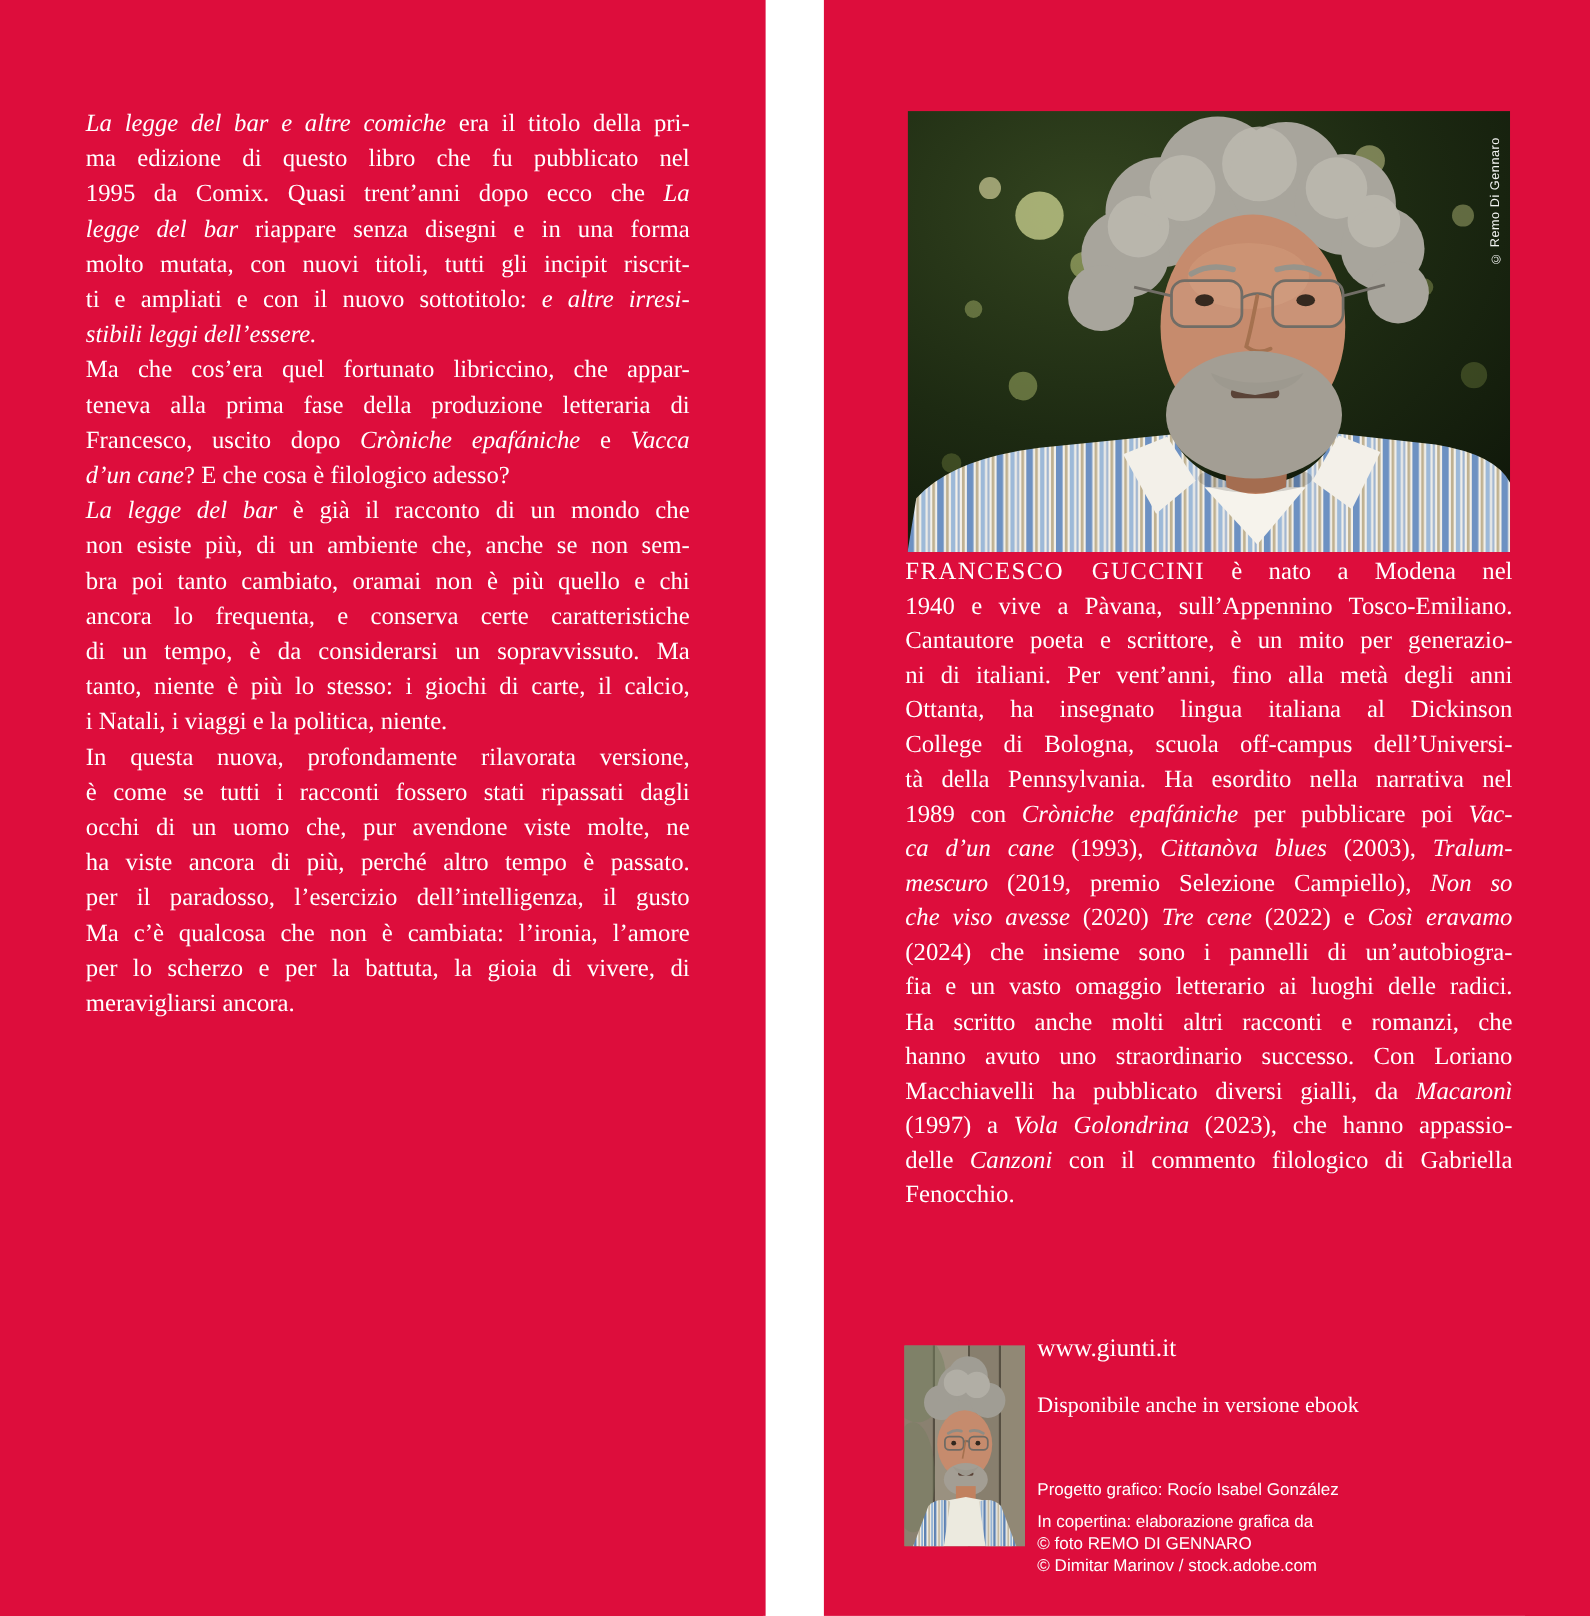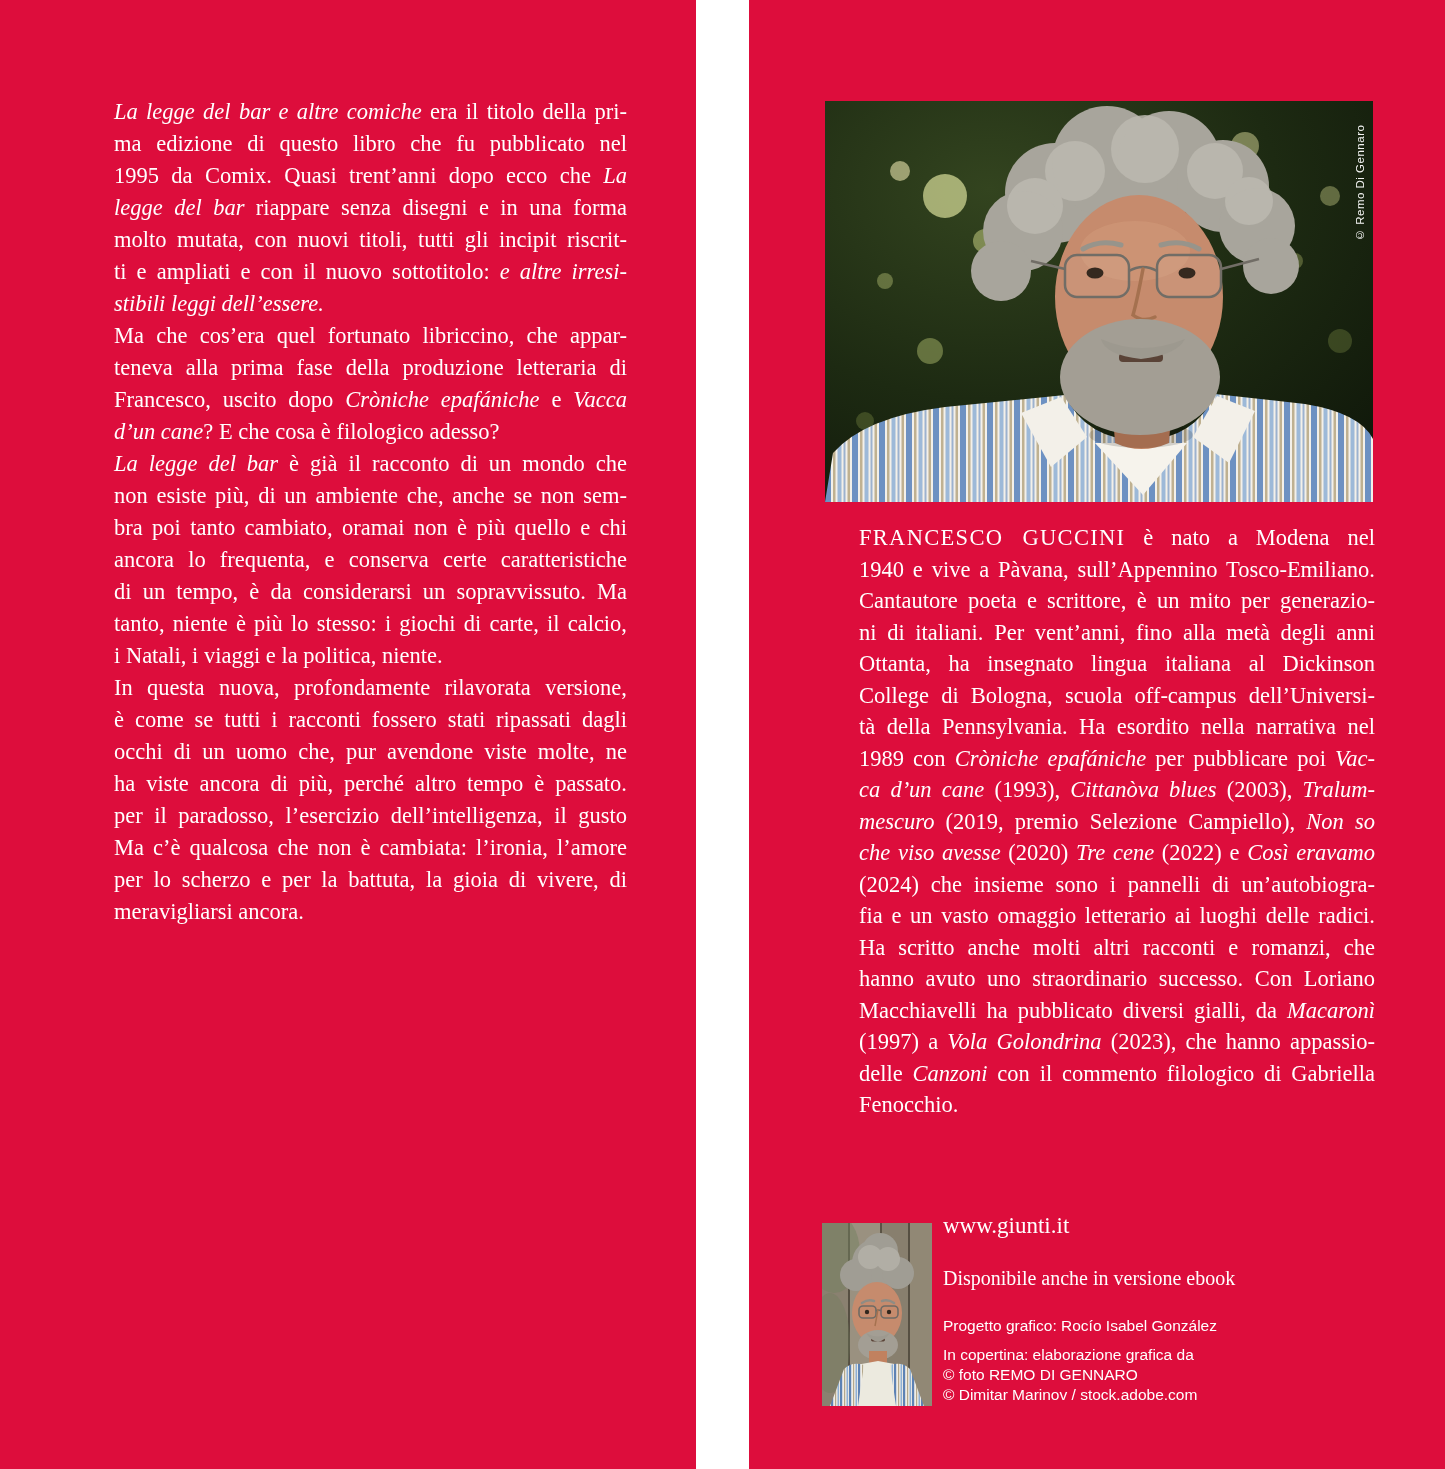--- a/index.html
+++ b/index.html
@@ -10,23 +10,23 @@
   }
   .panel{position:absolute;top:0;height:1469px;background:#dd0d3c;}
   .panel-left{left:0;width:696px;}
   .panel-right{left:749px;width:696px;}
 
   .flap-text{
     position:absolute;color:#ffffff;
     font-size:22.5px;line-height:32px;
   }
   .left-text{left:78px;top:96px;width:549px;}
-  .bio-text{left:74px;top:522px;width:552px;line-height:31.5px;}
-
-  .line{text-align:justify;text-align-last:justify;margin-left:36px;-moz-text-align-last:justify;}
+  .bio-text{left:74px;top:503px;width:552px;line-height:31.5px;}
+
+  .line{text-align:justify;text-align-last:justify;-moz-text-align-last:justify;}
   .line.end{text-align-last:left;-moz-text-align-last:left;}
   .line i{font-style:italic;}
   .caps{letter-spacing:1.3px;}
 
   .photo-large{
     position:absolute;left:76px;top:101px;width:548px;height:401px;
     overflow:hidden;
   }
   .photo-large svg{display:block;}
   .photo-credit-vertical{
@@ -50,21 +50,21 @@
   .ebook{
     position:absolute;left:194px;top:1264px;
     color:#ffffff;font-size:20px;line-height:28px;
   }
   .credits{
     position:absolute;left:194px;top:1316px;
     color:#ffffff;
     font-family:"Liberation Sans","DejaVu Sans",sans-serif;
     font-size:15.5px;line-height:20px;
   }
-  .credits .credit-line:first-child{margin-bottom:9px;}
+  .credits .credit-line:first-child{margin-bottom:9px;margin-top:29px;}
 </style>
 </head>
 <body>
 
 <div class="panel panel-left">
   <div class="flap-text left-text">
       <div class="line"><i>La legge del bar e altre comiche</i><span> era il titolo della pri-</span></div>
       <div class="line"><span>ma edizione di questo libro che fu pubblicato nel</span></div>
       <div class="line"><span>1995 da Comix. Quasi trent’anni dopo ecco che </span><i>La</i></div>
       <div class="line"><i>legge del bar</i><span> riappare senza disegni e in una forma</span></div>

